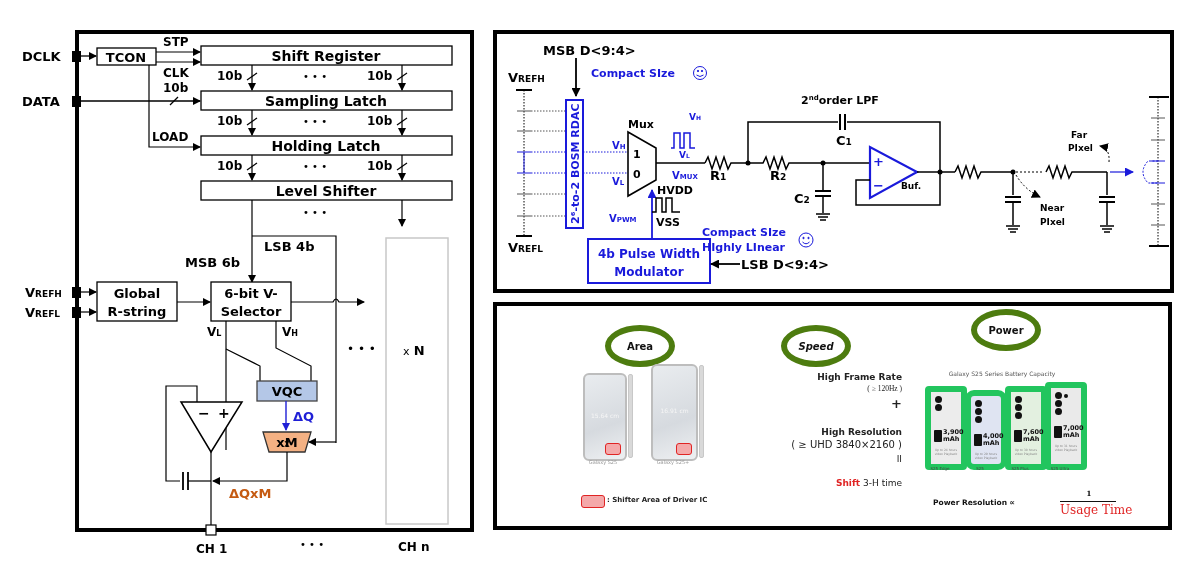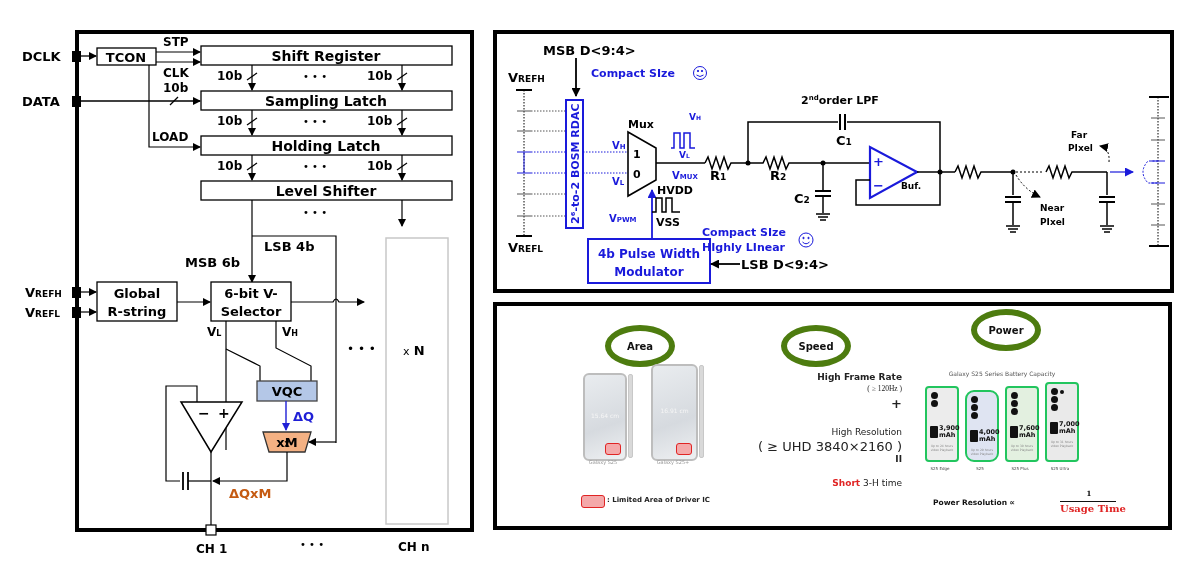--- a/index.html
+++ b/index.html
@@ -17,21 +17,21 @@
              font-weight:bold; font-size:10px; color:#111; background:#fff; }
   .phone { position:absolute; border:2px solid #bdbdbd; border-radius:6px;
            background:linear-gradient(160deg,#e9ecef,#d6dadf 60%,#eef0f2); }
   .phone .lbl { position:absolute; width:100%; text-align:center; color:#f6f6f6;
                 font-size:6px; top:44%; }
   .phone .ic { position:absolute; right:4px; bottom:4px; width:14px; height:10px;
                background:#f4a9aa; border:1.5px solid #e02424; border-radius:3px; }
   .side { position:absolute; width:3px; background:#d9d9d9; border:1px solid #c8c8c8; border-radius:2px; }
   .cap { position:absolute; font-size:5px; color:#9a9a9a; text-align:center; width:60px; }
   .spd { position:absolute; width:180px; text-align:right; color:#222; }
-  .bat { position:absolute; width:30px; height:72px; border-radius:4px; border:2px solid #22c55e; }
+  .bat { position:absolute; width:30px; height:72px; border-radius:4px; border:6px solid #22c55e; }
   .bat .cam { position:absolute; left:4px; width:7px; height:7px; border-radius:50%; background:#111; }
   .bat .cell { position:absolute; left:3px; top:38px; width:8px; height:12px; background:#111; border-radius:1px; }
   .bat .mah { position:absolute; left:12px; top:37px; font-size:6.5px; font-weight:bold; color:#111; line-height:7px; }
   .bat .sub { position:absolute; left:2px; top:56px; width:26px; font-size:3px; color:#888; text-align:center; line-height:4px; }
   .bname { position:absolute; font-size:4px; color:#444; text-align:center; width:30px; }
 </style>
 </head>
 <body>
 
 <svg id="left-svg" width="480" height="572" viewBox="0 0 480 572">
@@ -365,32 +365,32 @@
     </div>
     <div class="side" style="left:71px;top:68px;height:82px;"></div>
     <div class="cap" style="left:16px;top:153px;">Galaxy S25</div>
     <div class="phone" style="left:94px;top:58px;width:43px;height:93px;">
       <div class="lbl">16.91 cm</div>
       <div class="ic"></div>
     </div>
     <div class="side" style="left:142px;top:59px;height:91px;"></div>
     <div class="cap" style="left:86px;top:153px;">Galaxy S25+</div>
     <div style="position:absolute;left:24px;top:189px;width:22px;height:11px;background:#f4a9aa;border:1.5px solid #e02424;border-radius:3px;"></div>
-    <div style="position:absolute;left:50px;top:190px;font-size:7px;font-weight:bold;color:#222;">: Limited Area of Driver IC</div>
+    <div style="position:absolute;left:50px;top:190px;font-size:7px;font-weight:bold;color:#222;">: Shifter Area of Driver IC</div>
   </div>
 
   <div class="col" style="left:225px;width:180px;">
-    <div class="ellipse" style="left:59px;top:19px;width:58px;height:30px;">Speed</div>
+    <div class="ellipse" style="left:59px;top:19px;width:58px;height:30px;font-style:italic;">Speed</div>
     <div class="spd" style="top:66px;font-size:9px;font-weight:bold;">High Frame Rate</div>
     <div class="spd" style="top:78px;font-size:7.5px;font-family:Liberation Serif, serif;">( ≥ 120Hz )</div>
     <div class="spd" style="top:90px;font-size:13px;font-weight:bold;">+</div>
-    <div class="spd" style="top:121px;font-size:9px;font-weight:normal;">High Resolution</div>
-    <div class="spd" style="top:133px;font-size:13px;">( ≥ UHD 3840×2160 )</div>
-    <div class="spd" style="top:148px;font-size:9px;font-weight:bold;">II</div>
-    <div class="spd" style="top:172px;font-size:9px;"><span style="color:#e02424;font-weight:bold;">Short</span> <span>3-H time</span></div>
+    <div class="spd" style="top:121px;font-size:9px;font-weight:bold;">High Resolution</div>
+    <div class="spd" style="top:133px;font-size:10px;">( ≥ UHD 3840×2160 )</div>
+    <div class="spd" style="top:148px;font-size:9px;font-weight:normal;">II</div>
+    <div class="spd" style="top:172px;font-size:9px;"><span style="color:#e02424;font-weight:bold;">Shift</span> <span>3-H time</span></div>
   </div>
 
   <div class="col" style="left:420px;width:250px;">
     <div class="ellipse" style="left:54px;top:3px;width:58px;height:30px;">Power</div>
     <div style="position:absolute;left:0;width:170px;top:64px;text-align:center;font-size:6px;color:#555;">Galaxy S25 Series Battery Capacity</div>
     <div id="batrow" style="position:absolute;left:8px;top:80px;width:160px;height:90px;">
         <div class="bat" style="left: 0px; top: 0px; height: 72px; background: rgb(236, 236, 236);">
           <div class="cam" style="top: 4px;"></div>
           <div class="cam" style="top: 12px;"></div>
           <div class="cell"></div>
@@ -424,16 +424,16 @@
           <div class="cell"></div>
           <div class="mah"><span>7,000</span><br><span>mAh</span></div>
           <div class="sub">Up to 31 hours video Playback</div>
         </div>
         <div class="bname" style="left: 120px; top: 80px;">S25 Ultra</div>
       </div>
     <div style="position:absolute;left:16px;top:183px;width:200px;height:30px;">
       <span style="position:absolute;left:0;top:9px;font-size:7.5px;font-weight:bold;color:#111;white-space:nowrap;">Power Resolution ∝</span>
       <span style="position:absolute;left:130px;width:52px;top:0;text-align:center;font-family:'DejaVu Serif',serif;font-size:7px;font-weight:bold;">1</span>
       <span style="position:absolute;left:127px;top:12px;width:56px;border-top:1px solid #111;"></span>
-      <span style="position:absolute;left:127px;width:58px;top:14px;text-align:left;font-family:'DejaVu Serif',serif;font-size:10px;font-weight:bold;color:#e02424;white-space:nowrap;">Usage Time</span>
+      <span style="position:absolute;left:127px;width:58px;top:14px;text-align:left;font-family:'DejaVu Serif',serif;font-size:12px;font-weight:normal;color:#e02424;white-space:nowrap;">Usage Time</span>
     </div>
   </div>
 </div>
 
 </body></html>

